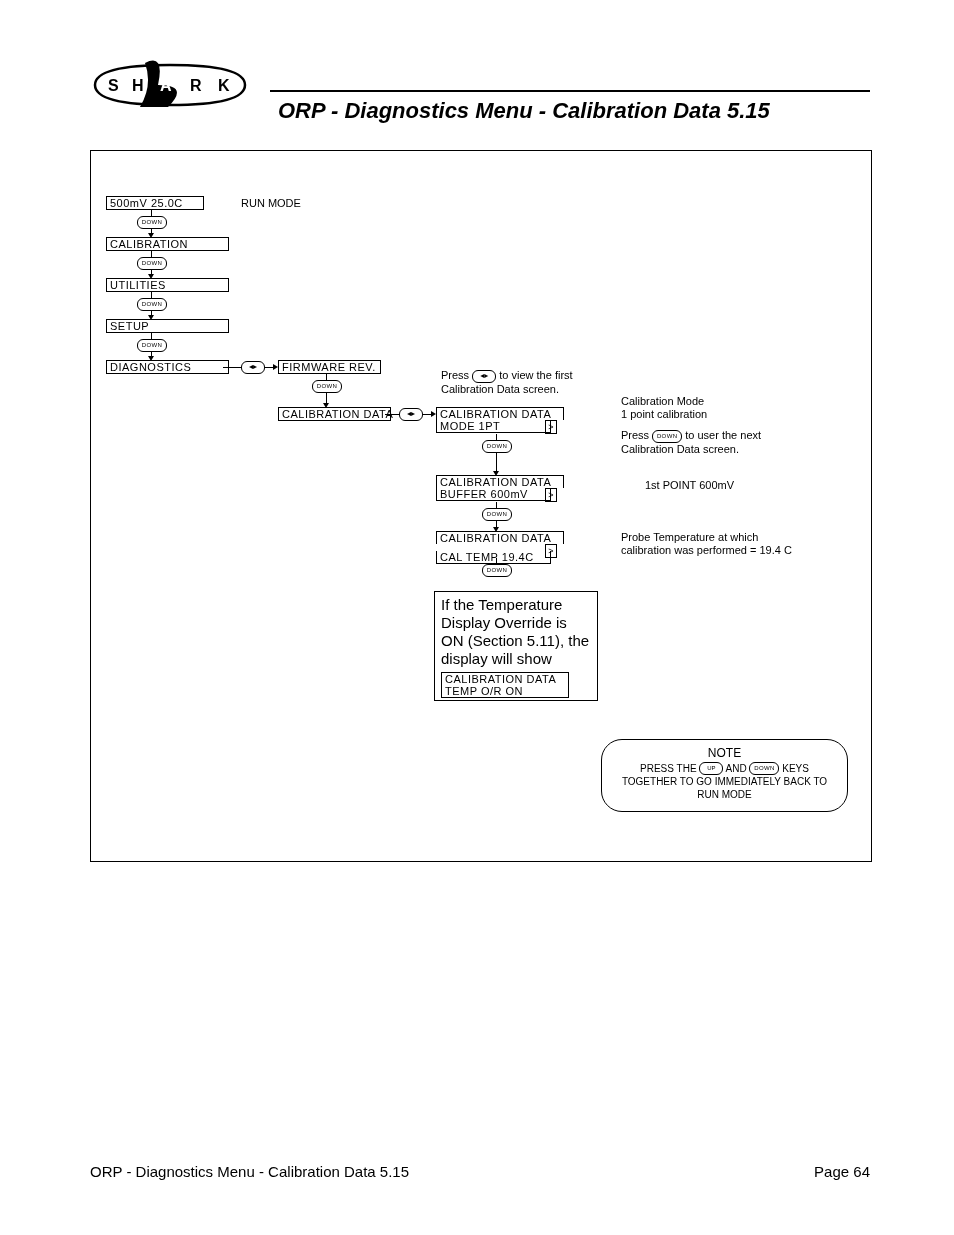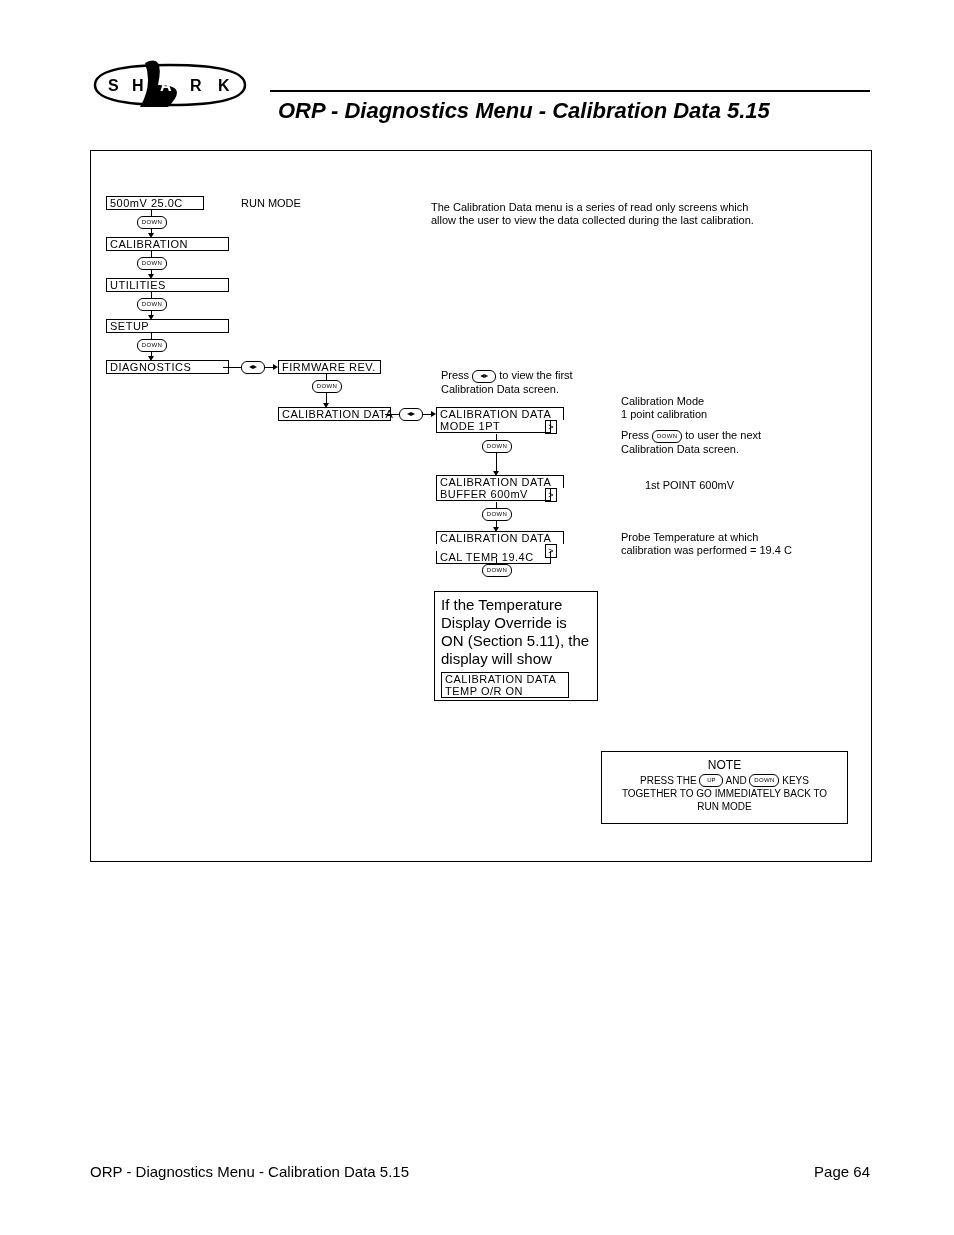--- a/index.html
+++ b/index.html
@@ -188,21 +188,20 @@
         <text x="100" y="36" font-family="Arial" font-weight="bold" font-size="16">R</text>
         <text x="128" y="36" font-family="Arial" font-weight="bold" font-size="16">K</text>
       </svg>
     </div>
     <div class="header-rule"></div>
     <div class="header-title2">ORP - Diagnostics Menu - Calibration Data 5.15</div>
   </div>
 
   <div class="diagram-area">
 
-    <div class="label" style="left:340px; top:50px; width:330px;">The Calibration Data menu is a series of read only screens which allow the user to view the data collected during the last calibration.</div>
 
     <div class="box field" style="left:15px; top:45px; width:90px;">500mV  25.0C</div>
     <div class="label" style="left:150px; top:46px; font-weight:normal;">RUN MODE</div>
 
     <div class="vline" style="left:60px; top:59px; height:6px;"></div>
     <div class="downkey" style="left:46px; top:65px;">DOWN</div>
     <div class="vline" style="left:60px; top:78px; height:6px;"></div>
     <div class="arrow-down" style="left:57px; top:82px;"></div>
 
     <div class="box field" style="left:15px; top:86px; width:115px;">CALIBRATION</div>
@@ -290,21 +289,21 @@
 
     <div class="vline" style="left:405px; top:407px; height:6px;"></div>
     <div class="downkey" style="left:391px; top:413px;">DOWN</div>
 
     <div style="position:absolute; left:343px; top:440px; width:150px; border:1px solid #000; padding:4px 6px 6px 6px;">
       <div class="label" style="position:static; font-size:15px; line-height:1.2; white-space:normal;">If the Temperature Display Override is ON (Section 5.11), the display will show</div>
       <div class="box field half" style="position:relative; left:0; top:4px; width:120px; display:block;">CALIBRATION DATA</div>
       <div class="box field half2" style="position:relative; left:0; top:4px; width:120px; display:block;">TEMP O/R ON</div>
     </div>
 
-    <div class="notebox" style="left:510px; top:600px; width:225px;">
+    <div class="notebox" style="left:510px; top:588px; width:225px;border-radius:21px;">
       <div style="font-size:12px;">NOTE</div>
       <div>
         <span>PRESS THE</span>
         <span class="upkey" style="position:relative; display:inline-block; left:0; top:0; vertical-align:middle;">UP</span>
         <span>AND</span>
         <span class="downkey" style="position:relative; display:inline-block; left:0; top:0; vertical-align:middle;">DOWN</span>
         <span>KEYS</span>
       </div>
       <div>TOGETHER TO GO IMMEDIATELY BACK TO</div>
       <div>RUN MODE</div>

